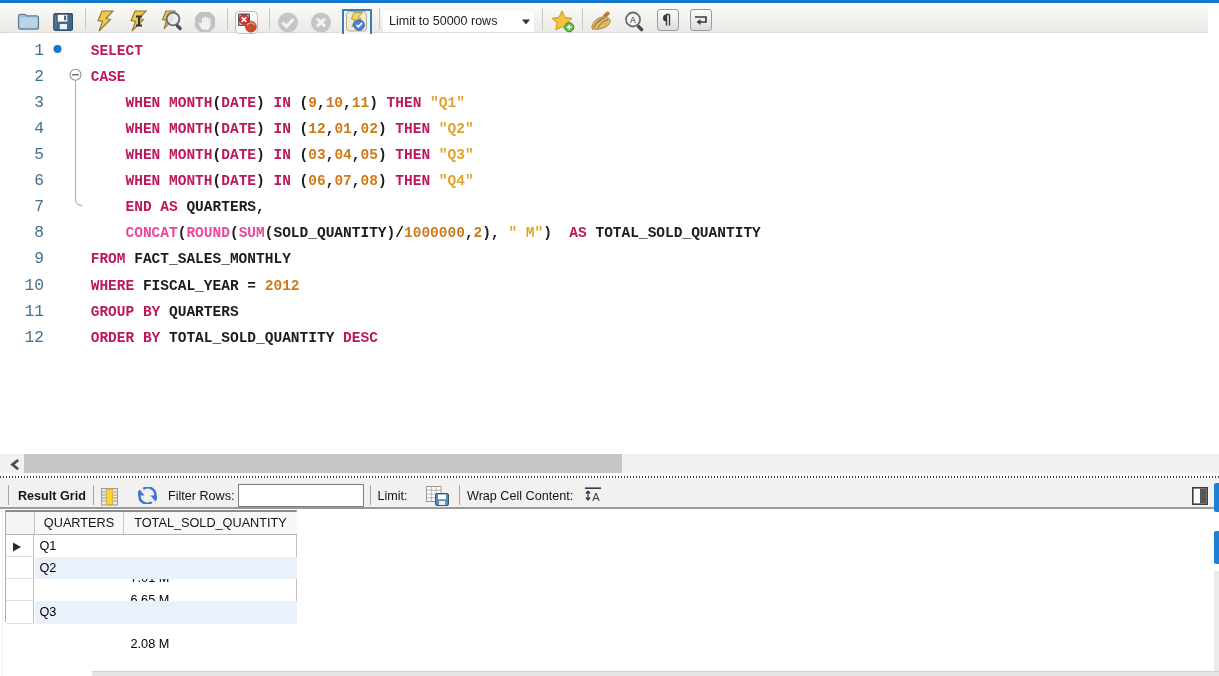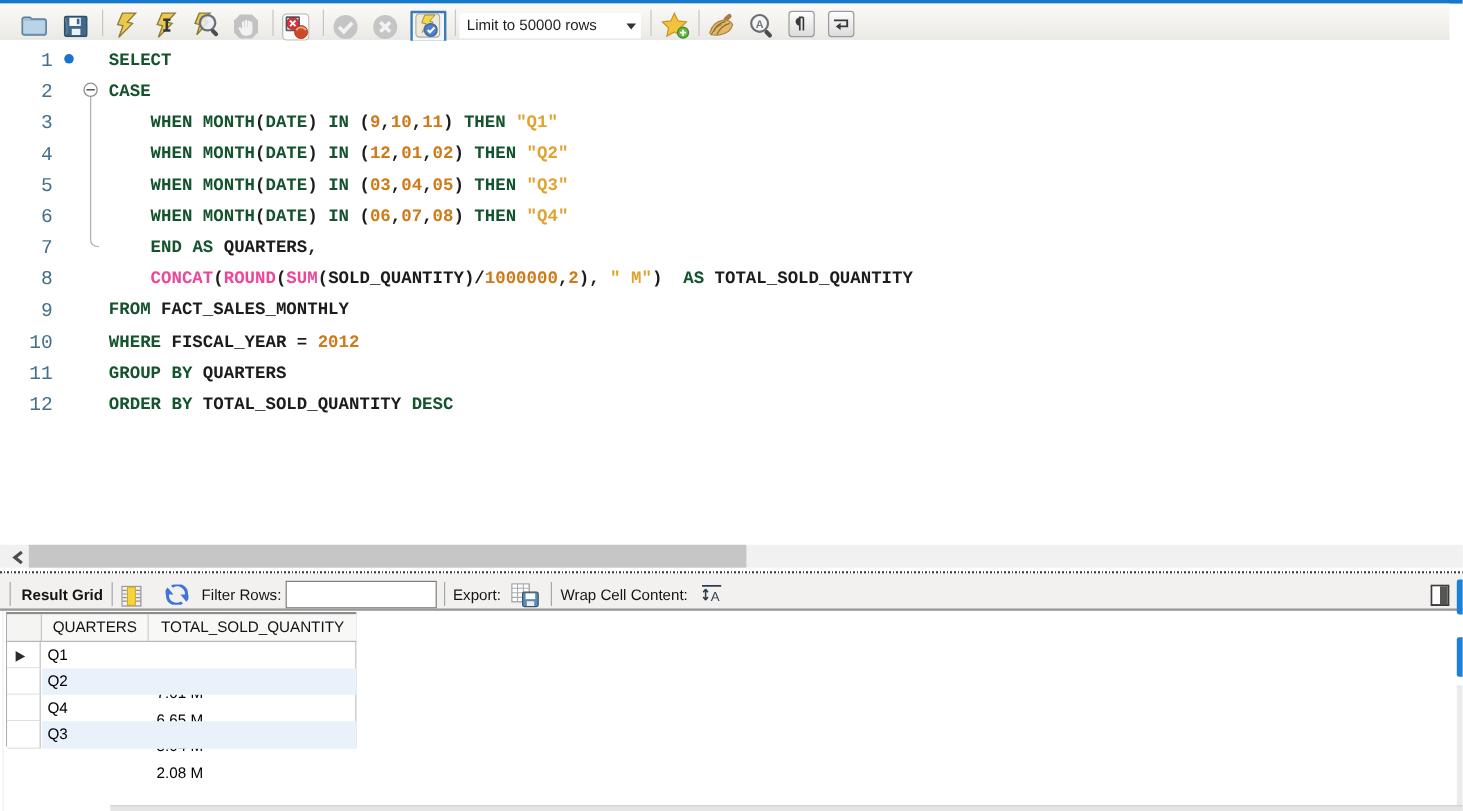--- a/index.html
+++ b/index.html
@@ -14,21 +14,21 @@
   background:linear-gradient(#fafaf8,#f3f1ee 60%,#eceae6);
   border-bottom:1px solid #dedcd8; }
 .tsep { position:absolute; top:5px; width:1px; height:22px; background:#c6c6c6; }
 
 #editor { left:0; top:34px; width:1219px; height:420px; background:#fff; }
 #gutter { position:absolute; left:0; top:3.7px; width:44px; text-align:right;
   font-family:"Liberation Mono", monospace; font-size:16.3px; line-height:26.1px;
   color:#44708c; white-space:pre; }
 #code { position:absolute; left:90.7px; top:3.7px; font-family:"Liberation Mono", monospace;
   font-size:14.5px; font-weight:bold; line-height:26.1px; white-space:pre; color:#1c1c1c; }
-.kw { color:#14532d;text-align:center; }
+.kw { color:#be185d;text-align:center; }
 .num { color:#cf7a18; }
 .str { color:#dfa32e; }
 .fn { color:#ec4899; }
 
 #hscroll { left:0; top:454px; width:1219px; height:19px; background:#f1f1f1; }
 #hthumb { position:absolute; left:24px; top:0; width:598px; height:19px; background:#c6c6c6; }
 
 #dotline { left:0; top:476px; width:1219px; height:1.8px;
   background:repeating-linear-gradient(90deg,#3c3c3c 0 1.4px,transparent 1.4px 3px); }
 
@@ -228,21 +228,21 @@
 
     <svg class="abs" style="left:138px;top:9px" width="19" height="17" viewBox="0 0 19 17">
       <g transform="rotate(45 9.5 8.5)">
         <path d="M3.2 6.8 a6.3 6.3 0 0 1 11-3 l-2.6 2.6 7.6 0.8 -0.8-7.4 -2.4 2.2 A8.8 8.8 0 0 0 0.7 6.8 z" fill="#3f74d8"></path>
         <path d="M15.8 10.2 a6.3 6.3 0 0 1 -11 3 l2.6-2.6 -7.6-0.8 0.8 7.4 2.4-2.2 A8.8 8.8 0 0 0 18.3 10.2 z" fill="#3f74d8"></path>
       </g>
     </svg>
     <div class="rtext" style="left:168px">Filter Rows:</div>
     <div id="filterbox"></div>
     <div class="rsep" style="left:369.5px"></div>
-    <div class="rtext" style="left:377.5px">Export:</div>
+    <div class="rtext" style="left:377.5px">Limit:</div>
 
     <svg class="abs" style="left:426px;top:8px" width="26" height="21" viewBox="0 0 26 21">
       <rect x="0.5" y="0.5" width="14.5" height="15" fill="#fff" stroke="#9a9a9a"></rect>
       <path d="M0.5 4.2 h14.5 M0.5 8 h14.5 M0.5 11.8 h14.5 M5.3 0.5 v15 M10.1 0.5 v15" stroke="#ababab" stroke-width="0.9"></path>
       <rect x="9.5" y="7.5" width="13" height="12" rx="1.5" fill="#5b8ab0" stroke="#33576e"></rect>
       <rect x="12" y="8.5" width="8" height="4.8" fill="#fdfdfd"></rect>
       <rect x="13" y="15" width="6.2" height="4" fill="#e8eef4"></rect>
     </svg>
     <div class="rsep" style="left:459px"></div>
     <div class="rtext" style="left:467px">Wrap Cell Content:</div>
@@ -273,24 +273,20 @@
     <div class="selcell" style="top:67.1px"></div>
     <div class="selcell" style="top:89.4px"></div>
     <div class="row" style="top:22.5px">
         <span class="cell1">Q1</span>
         <span class="cell2">7.01 M</span>
       </div>
     <div class="row blue" style="top:44.8px">
         <span class="cell1">Q2</span>
         <span class="cell2">6.65 M</span>
       </div>
-    <div class="row" style="top:67.1px">
-        <span class="cell1">Q4</span>
-        <span class="cell2">5.04 M</span>
-      </div>
     <div class="row blue" style="top:89.4px">
         <span class="cell1">Q3</span>
         <span class="cell2">2.08 M</span>
       </div>
   </div>
 
   <div class="abs" id="rgraybar"></div>
   <div class="abs" id="rblue1"></div>
   <div class="abs" id="rblue2"></div>
   <div class="abs" id="bottombar"></div>

